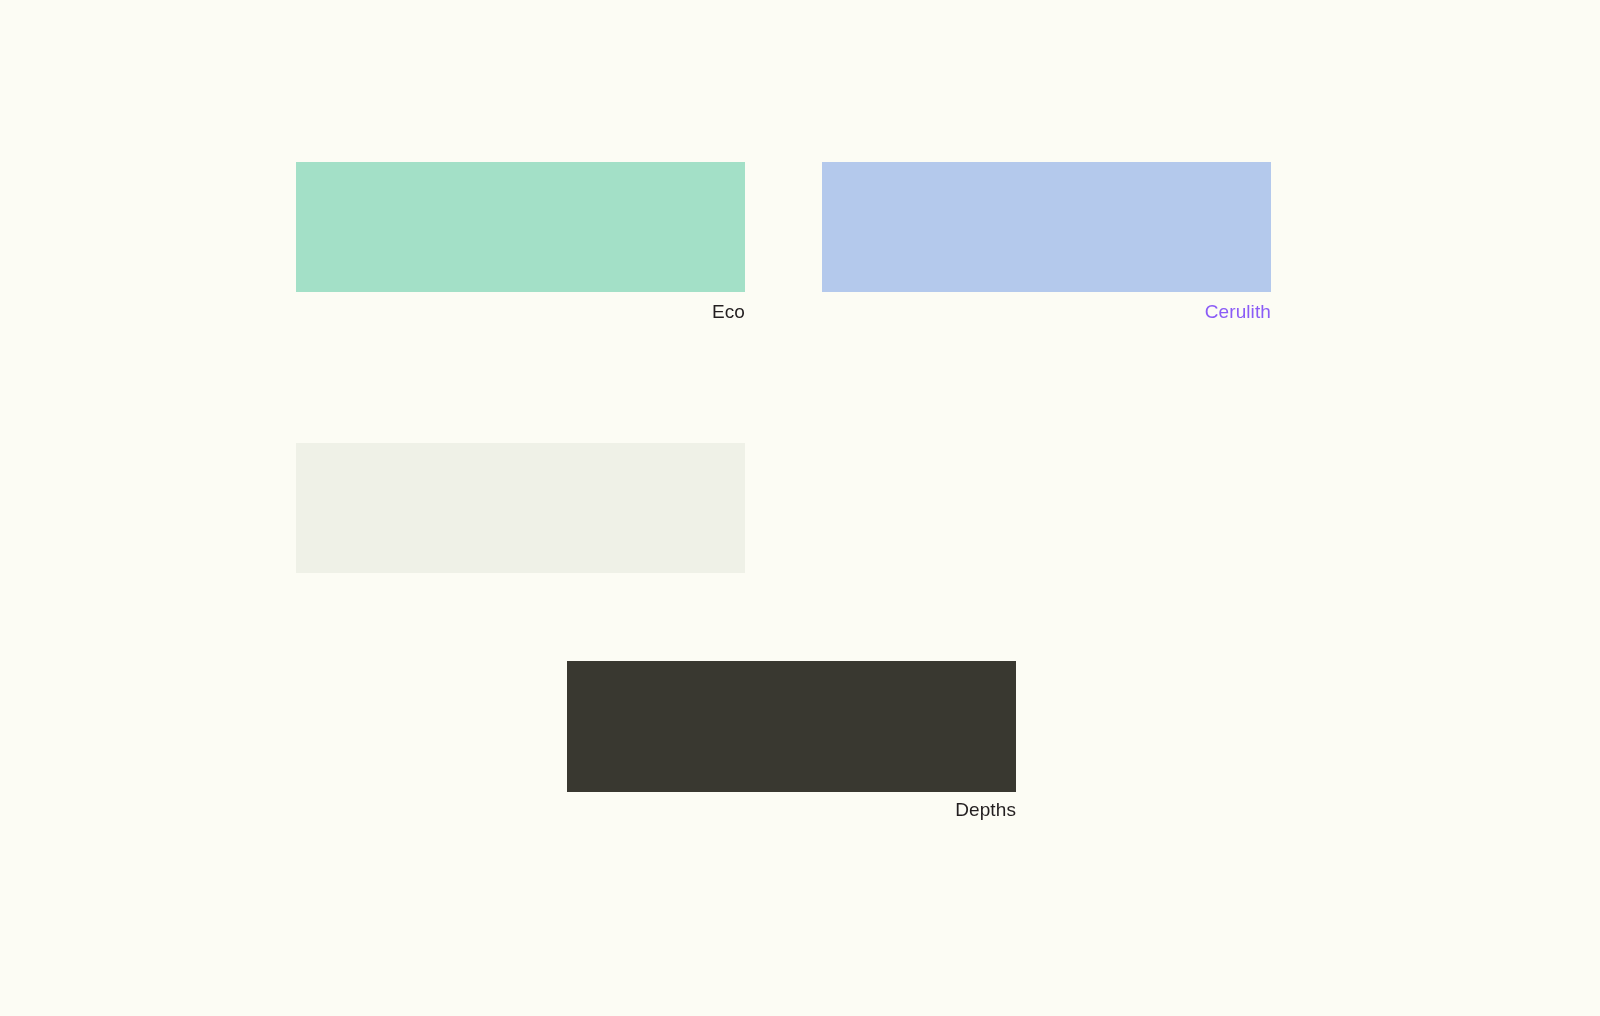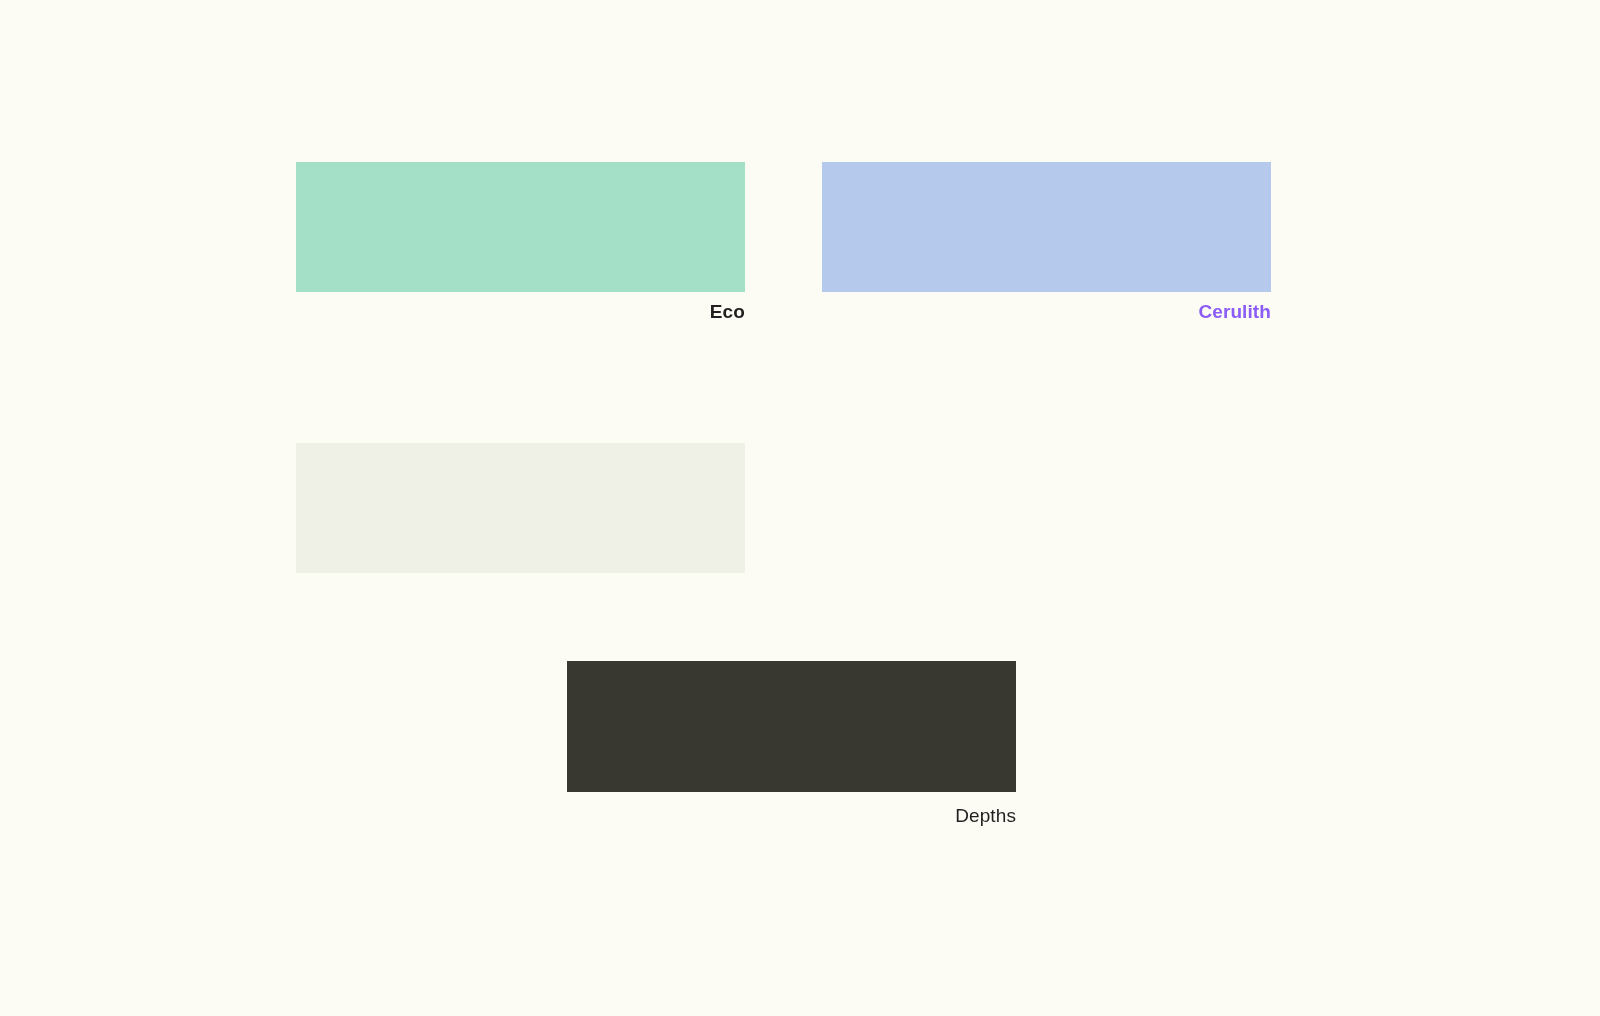--- a/index.html
+++ b/index.html
@@ -24,21 +24,20 @@
 
   .swatch-grid {
     position: absolute;
     left: 296px;
     top: 162px;
     width: 975px;
     display: grid;
     grid-template-columns: 449px 449px;
     column-gap: 77px;
     row-gap: 119px;
-    font-weight: bold;
   }
 
   .swatch-card {
     width: 449px;
   }
 
   .swatch-chip {
     width: 449px;
     height: 130px;
     display: block;
@@ -60,21 +59,21 @@
     left: 567px;
     top: 661px;
     width: 449px;
   }
 
   .swatch-card-wide .swatch-chip {
     height: 131px;
   }
 
   .swatch-card-wide .swatch-label {
-    margin-top: 12px;
+    margin-top: 6px;
   }
 </style>
 </head>
 <body>
 
 <div class="palette-canvas" style="background-color: rgb(252, 252, 244);">
 
   <div class="swatch-grid">
 
     <div class="swatch-card">

